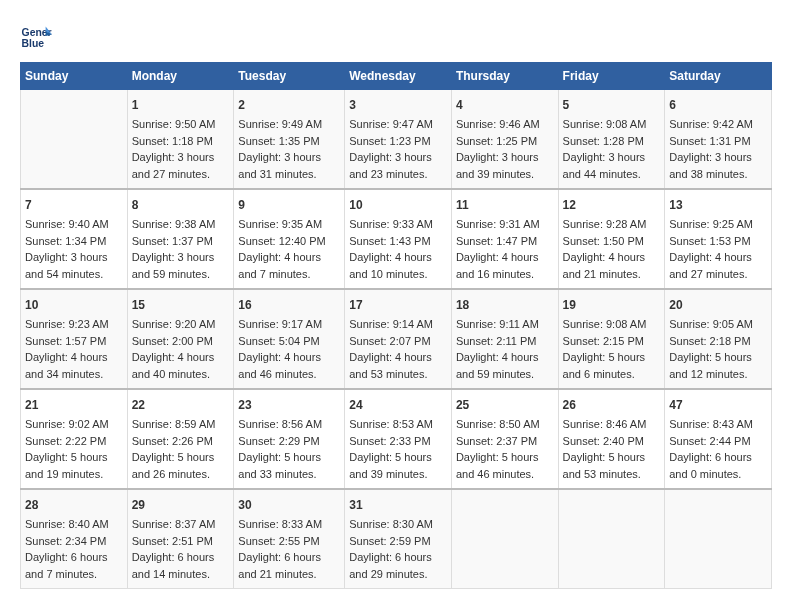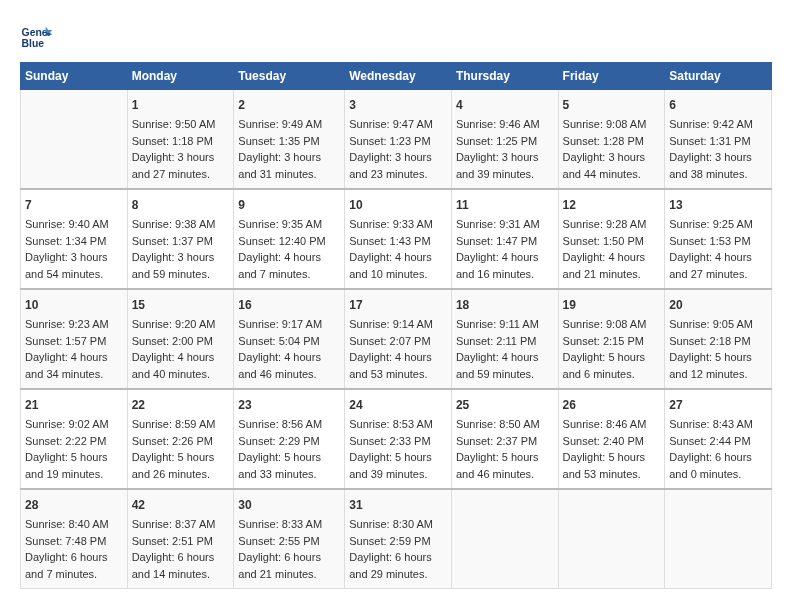--- a/index.html
+++ b/index.html
@@ -294,37 +294,37 @@
           <div>and 46 minutes.</div>
         </td>
         <td>
           <span class="date-num">26</span>
           <div>Sunrise: 8:46 AM</div>
           <div>Sunset: 2:40 PM</div>
           <div>Daylight: 5 hours</div>
           <div>and 53 minutes.</div>
         </td>
         <td>
-          <span class="date-num">27</span>
+          <span class="date-num">47</span>
           <div>Sunrise: 8:43 AM</div>
           <div>Sunset: 2:44 PM</div>
           <div>Daylight: 6 hours</div>
           <div>and 0 minutes.</div>
         </td>
       </tr>
       <tr class="week-row">
         <td>
           <span class="date-num">28</span>
           <div>Sunrise: 8:40 AM</div>
-          <div>Sunset: 7:48 PM</div>
+          <div>Sunset: 2:34 PM</div>
           <div>Daylight: 6 hours</div>
           <div>and 7 minutes.</div>
         </td>
         <td>
-          <span class="date-num">42</span>
+          <span class="date-num">29</span>
           <div>Sunrise: 8:37 AM</div>
           <div>Sunset: 2:51 PM</div>
           <div>Daylight: 6 hours</div>
           <div>and 14 minutes.</div>
         </td>
         <td>
           <span class="date-num">30</span>
           <div>Sunrise: 8:33 AM</div>
           <div>Sunset: 2:55 PM</div>
           <div>Daylight: 6 hours</div>

